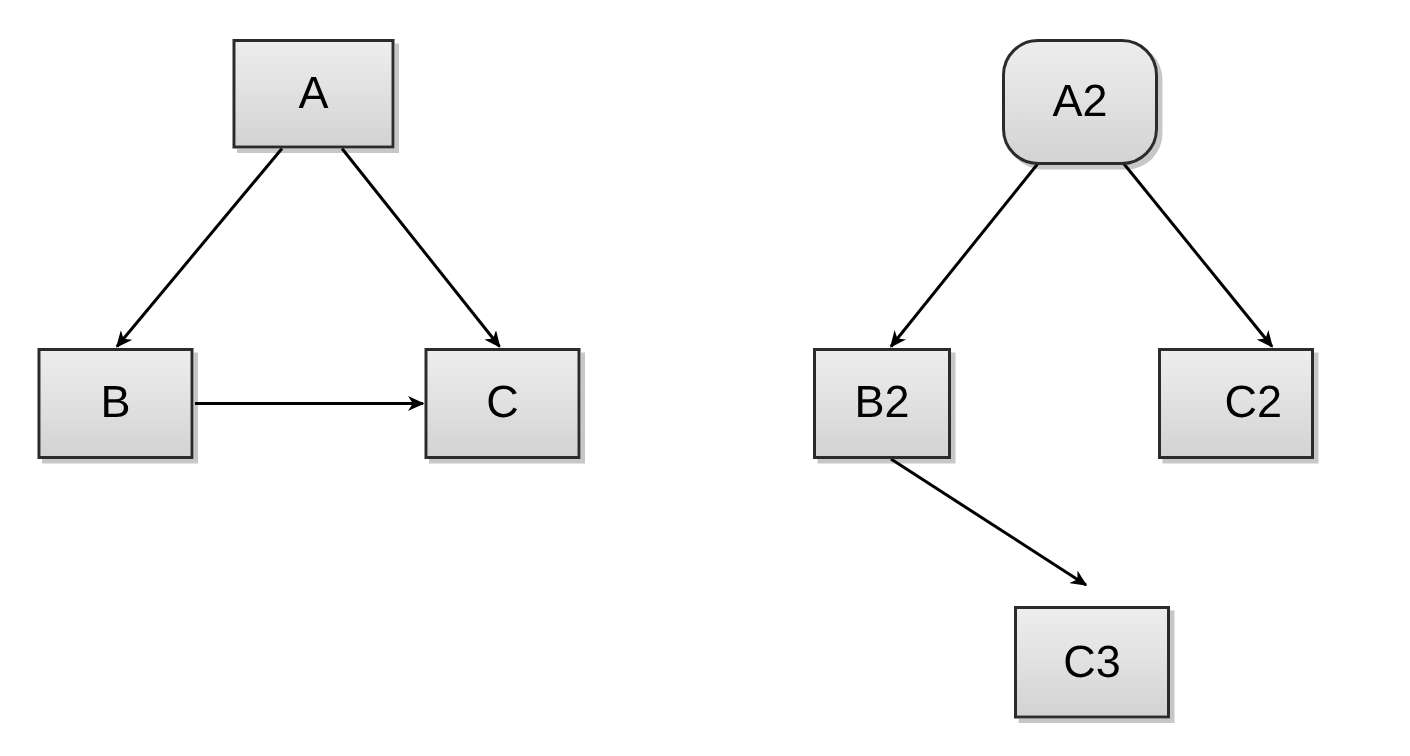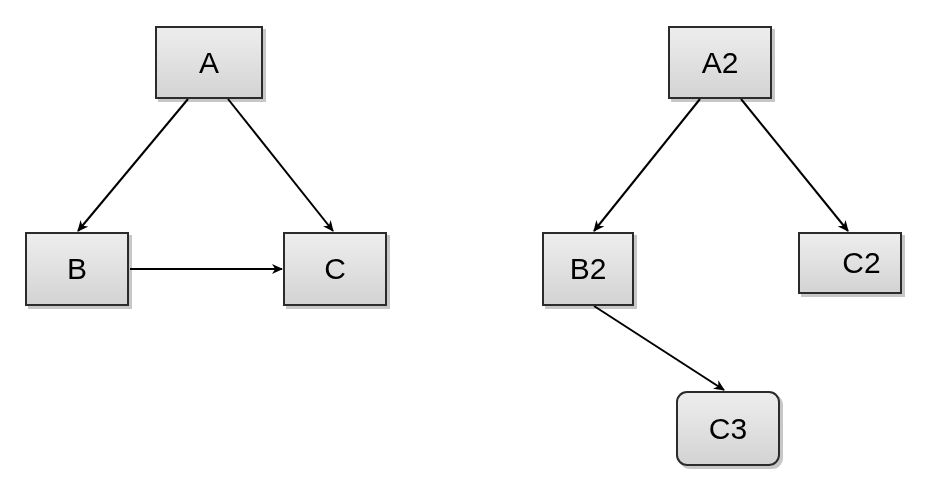--- a/index.html
+++ b/index.html
@@ -71,27 +71,27 @@
   <div id="nodes">
       <div class="node" style="left: 155px; top: 26px; width: 108px; height: 73px;">
         <span class="node-label">A</span>
       </div>
       <div class="node" style="left: 25px; top: 232px; width: 104px; height: 74px;">
         <span class="node-label">B</span>
       </div>
       <div class="node" style="left: 283px; top: 232px; width: 104px; height: 74px;">
         <span class="node-label">C</span>
       </div>
-      <div class="node" style="left: 668px; top: 26px; width: 104px; height: 73px;">
+      <div class="node" style="left: 668px; top: 26px; width: 104px; height: 84px; border-radius: 24px;">
         <span class="node-label">A2</span>
       </div>
       <div class="node" style="left: 542px; top: 232px; width: 92px; height: 74px;">
         <span class="node-label">B2</span>
       </div>
-      <div class="node" style="left: 798px; top: 232px; width: 104px; height: 62px; padding-left: 23px;">
+      <div class="node" style="left: 772px; top: 232px; width: 104px; height: 74px; padding-left: 23px;">
         <span class="node-label">C2</span>
       </div>
-      <div class="node" style="left: 676px; top: 391px; width: 104px; height: 75px; border-radius: 11px;">
+      <div class="node" style="left: 676px; top: 404px; width: 104px; height: 75px;">
         <span class="node-label">C3</span>
       </div>
     </div>
 
 </div>
 
 </body></html>

